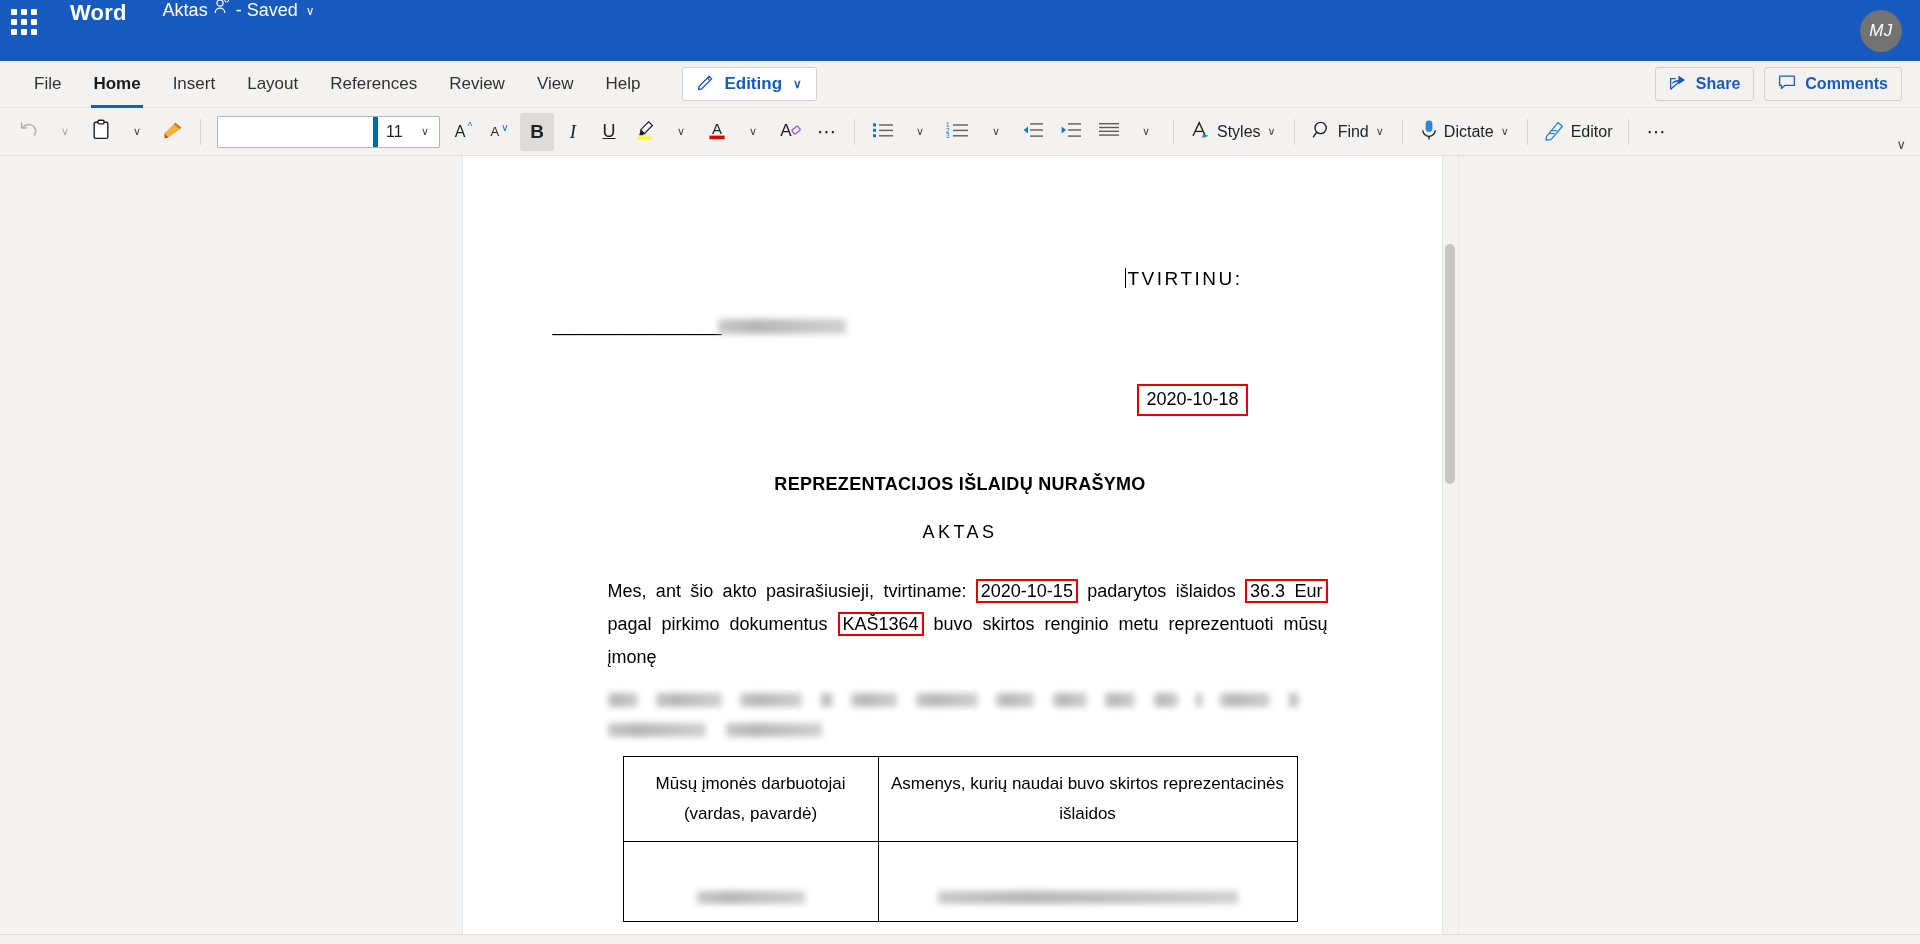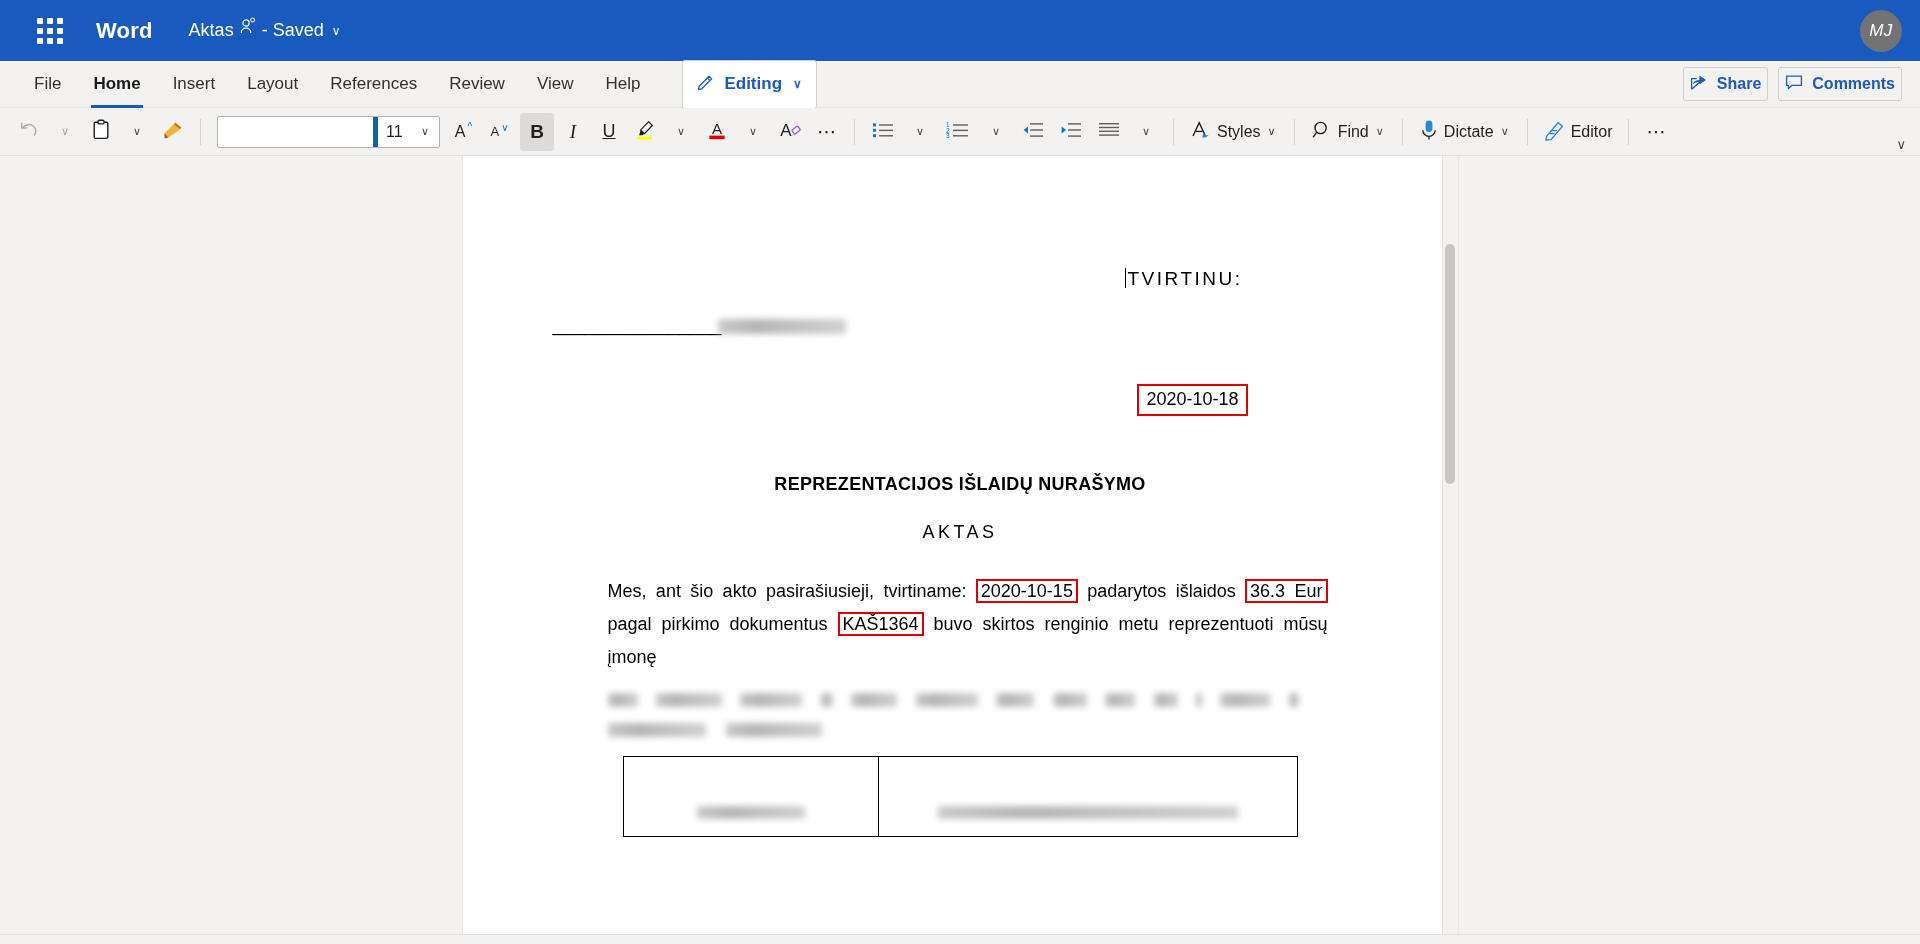--- a/index.html
+++ b/index.html
@@ -4,22 +4,22 @@
 <style>
   * { box-sizing: border-box; margin: 0; padding: 0; }
   html, body {
     width: 1920px; height: 944px;
     font-family: "Liberation Sans", sans-serif;
     background: #f3f2f1;
     overflow: hidden;
   }
   
   .titlebar {
-    height: 61px; background: #185abd; display: flex; align-items: center;
-    padding: 0 28px; color: #fff; position: relative;
+    height: 61px; background: #185abd; display: flex; align-items: flex-start;
+    padding: 0 2px; color: #fff; position: relative;
   }
   .waffle { width: 44px; height: 44px; display: flex; align-items: center; justify-content: center; cursor: pointer; }
   .waffle-grid { display: grid; grid-template-columns: repeat(3, 6px); grid-template-rows: repeat(3, 6px); gap: 4px; }
   .waffle-grid i { width: 6px; height: 6px; background: #fff; border-radius: 1px; display: block; }
   .app-name { font-size: 22px; font-weight: bold; margin-left: 24px; letter-spacing: .2px; }
   .doc-title-wrap { display: flex; align-items: center; margin-left: 36px; font-size: 18px; gap: 6px; cursor: pointer; }
   .doc-title { font-size: 18px; }
   .person-icon { font-size: 14px; position: relative; top: -3px; }
   .saved-state { font-size: 18px; }
   .tb-chev { font-size: 12px; opacity: .95; margin-left: 2px; }
@@ -48,29 +48,29 @@
   .tab {
     font-size: 17px; color: #323130; padding: 0 16px; height: 47px;
     display: flex; align-items: center; cursor: pointer; position: relative;
   }
   .tab.active { font-weight: bold; color: #1a1a1a; }
   .tab.active::after {
     content: ""; position: absolute; left: 14px; right: 14px; bottom: 0;
     height: 3px; background: #185abd;
   }
   .editing-btn {
-    margin-left: 26px; height: 49px; border: 1px solid #d2d0ce; background: #fff;
+    margin-left: 26px; height: 34px; border: 1px solid #d2d0ce; background: #fff;
     color: #185abd; font-size: 17px; display: flex; align-items: center;
     gap: 9px; padding: 0 14px; border-radius: 3px; cursor: pointer; font-weight: bold;
   }
   .right-btns { position: absolute; right: 18px; display: flex; gap: 10px; }
   .rb {
     height: 34px; border: 1px solid #d2d0ce; background: #f3f2f1; color: #185abd;
     font-size: 16px; display: flex; align-items: center; gap: 9px;
-    padding: 0 6px; border-radius: 3px; cursor: pointer; font-weight: bold; text-align: center;
+    padding: 0 13px; border-radius: 3px; cursor: pointer; font-weight: bold; text-align: center;
   }
 
   
   .toolbar {
     height: 48px; background: #f3f2f1; display: flex; align-items: center;
     padding: 0 12px; gap: 2px; border-bottom: 1px solid #e1dfdd; position: relative;
   }
   .tb-item {
     height: 38px; min-width: 34px; display: flex; align-items: center; justify-content: center;
     padding: 0 6px; border-radius: 3px; cursor: pointer; gap: 5px; color: #201f1e; font-size: 16px;
@@ -529,20 +529,27 @@
         <span class="redact" style="width:50px;margin-left:14px"></span>
         <span class="redact" style="width:10px;margin-left:14px"></span>
       </div>
       <div class="blur-line">
         <span class="redact" style="width:98px"></span>
         <span class="redact" style="width:96px;margin-left:16px"></span>
       </div>
 
       <table class="doc-table">
         <tbody>
+            <tr>
+          <td class="c1">
+            <div>Mūsų įmonės darbuotojai</div>
+            <div>(vardas, pavardė)</div>
+          </td>
+          <td>Asmenys, kurių naudai buvo skirtos reprezentacinės išlaidos</td>
+        </tr>
         <tr>
           <td class="c1 cell-blur">
             <span class="redact" style="width:108px;height:13px;display:inline-block;margin-top:32px"></span>
           </td>
           <td class="cell-blur">
             <span class="redact" style="width:300px;height:13px;display:inline-block;margin-top:32px"></span>
           </td>
         </tr>
       </tbody>
         </table>

